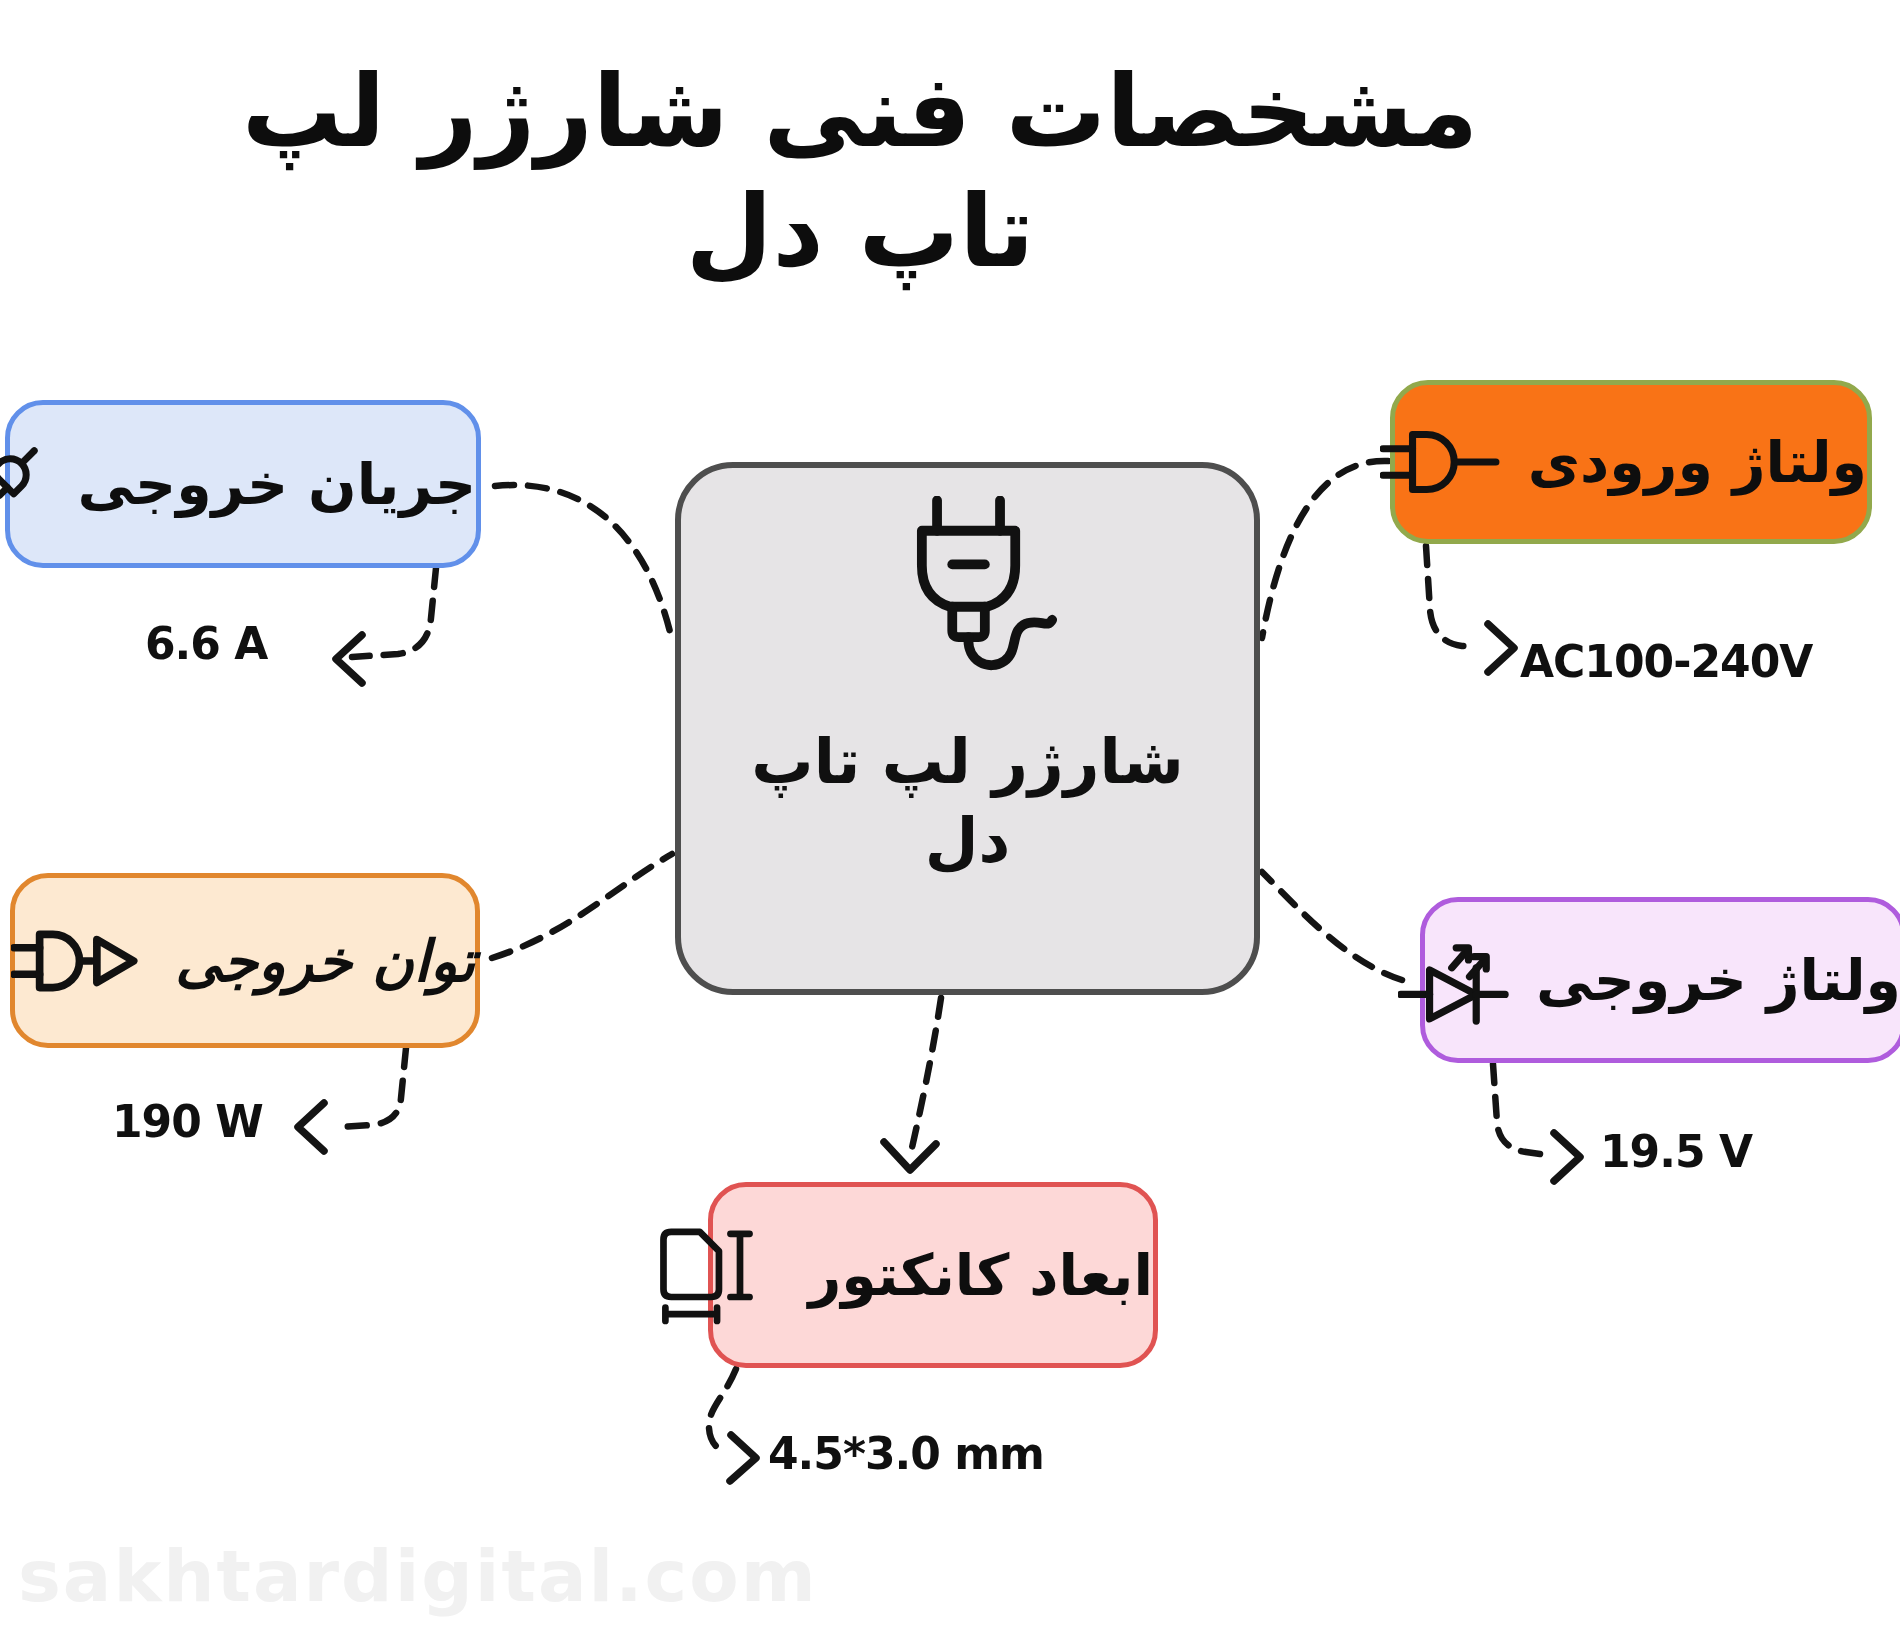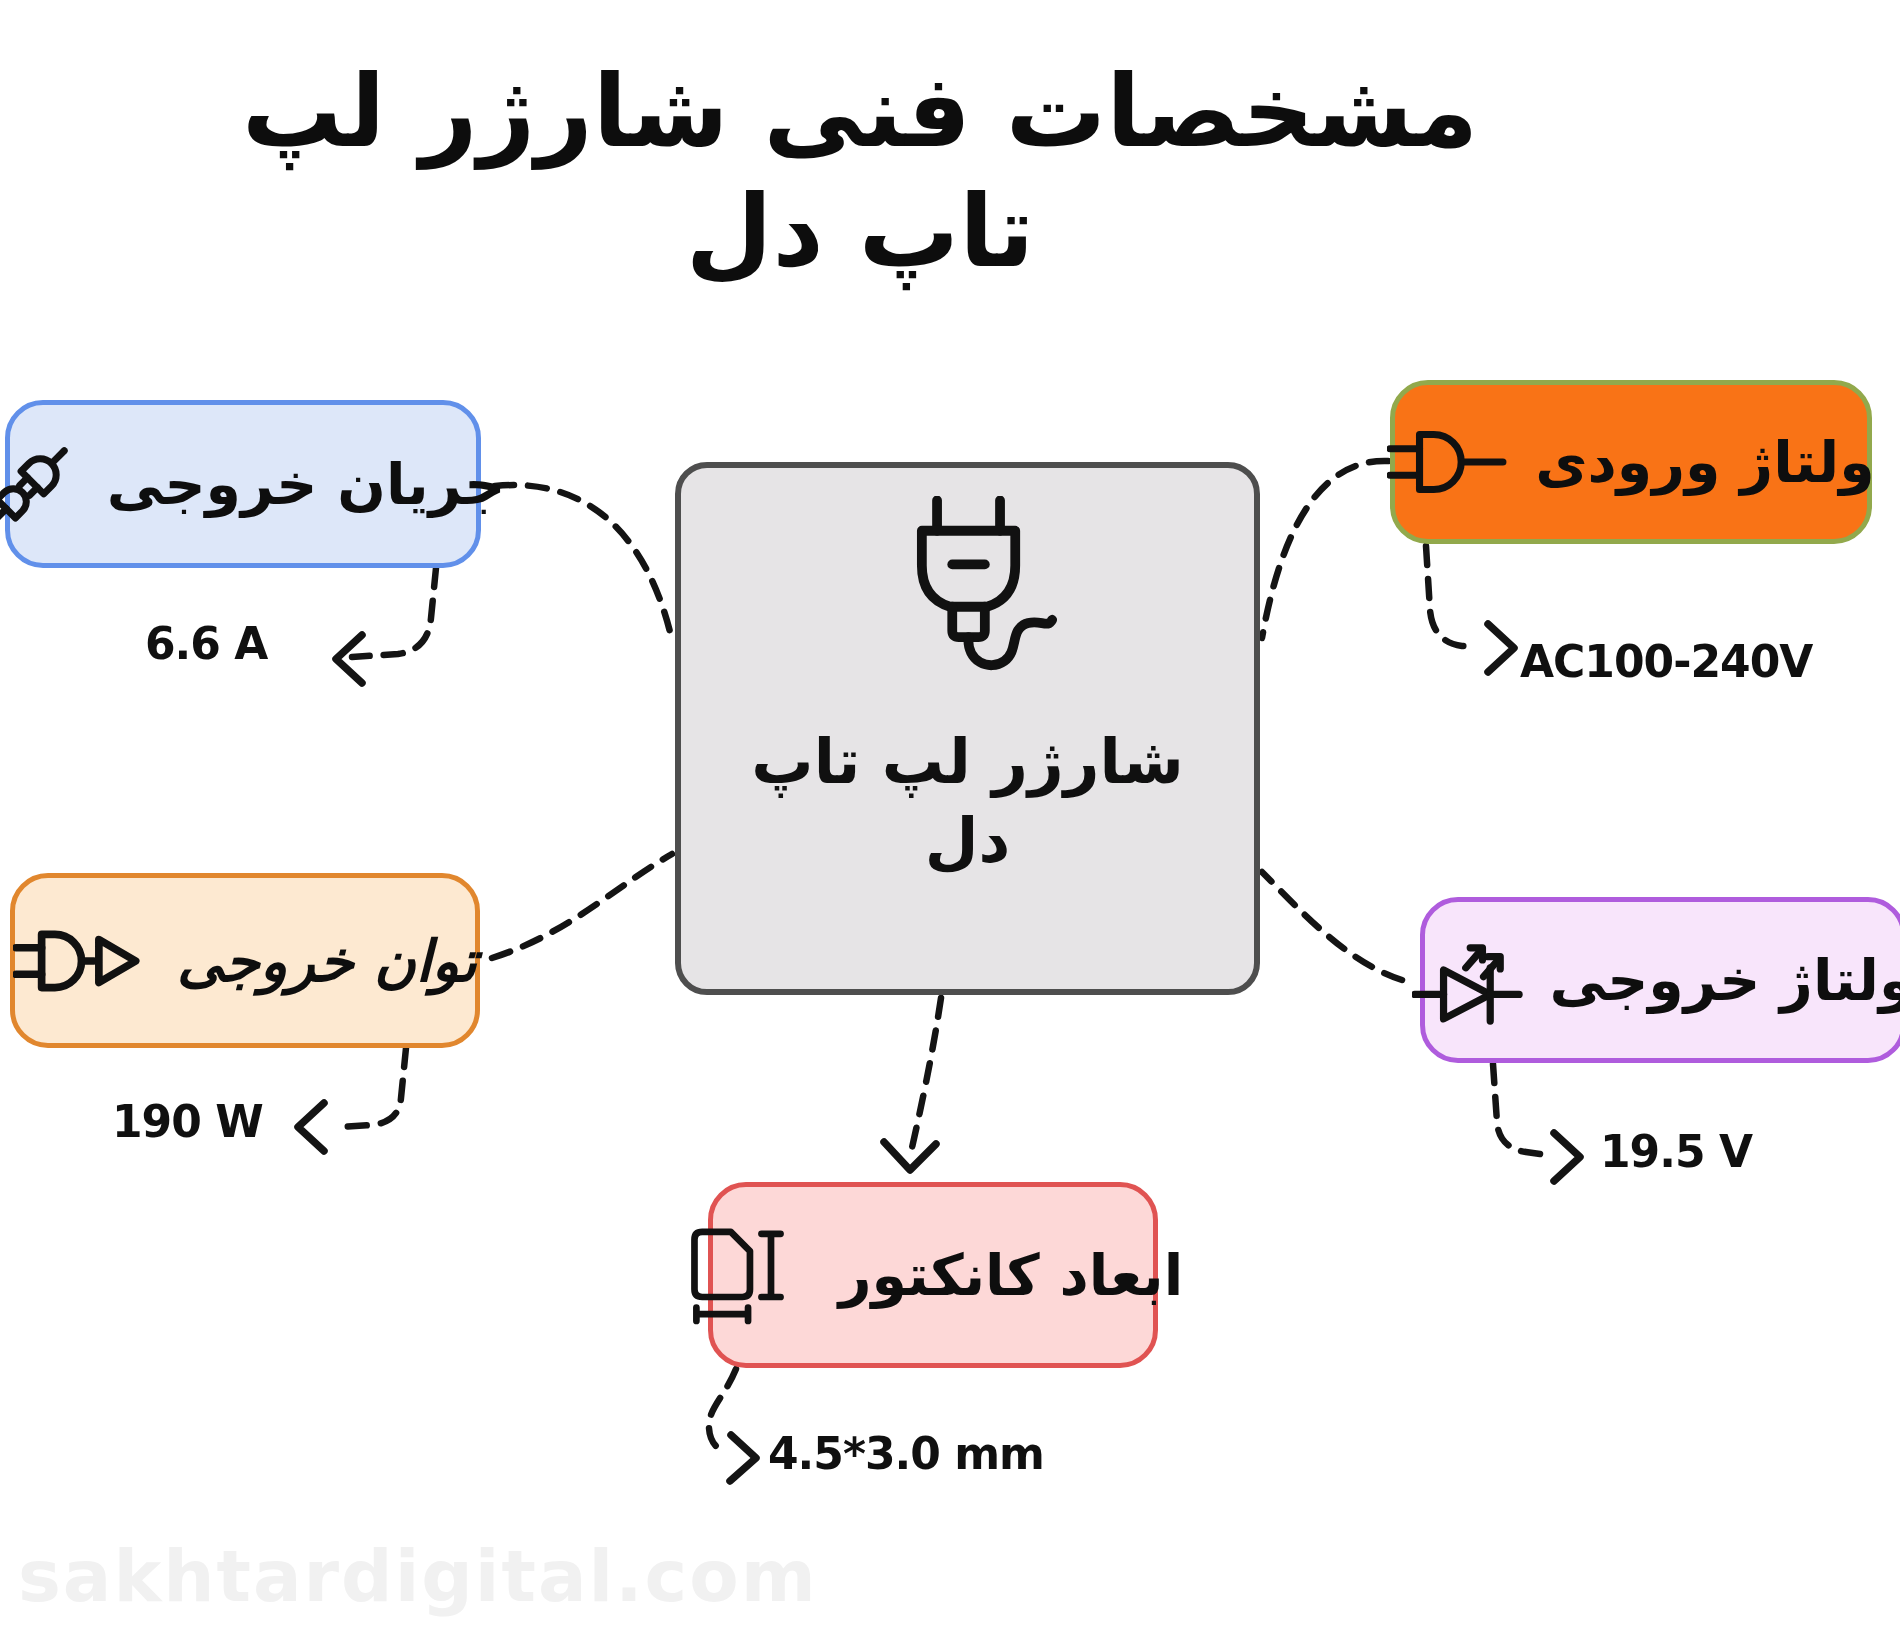--- a/index.html
+++ b/index.html
@@ -30,21 +30,21 @@
     position:absolute; left:0; top:0;
     pointer-events:none;
   }
   .card{
     position:absolute;
     box-sizing:border-box;
     border:5px solid #888;
     border-radius:38px;
     display:flex;
     align-items:center;
-    justify-content:center;
+    justify-content:space-between;
     gap:26px;
     direction:rtl;
     background:#eee;
   }
   .card-label{
     font-size:57px;
     font-weight:700;
     color:#0e0e0e;
     white-space:nowrap;
   }
@@ -126,21 +126,21 @@
     <g fill="none" stroke="#141414" stroke-width="7.5" stroke-linecap="round" stroke-linejoin="round">
       <path d="M884,1142 L910,1170 L936,1144"></path>
       <path d="M362,635 L336,659 L362,683"></path>
       <path d="M1488,624 L1514,648 L1488,672"></path>
       <path d="M324,1103 L298,1127 L324,1151"></path>
       <path d="M1554,1133 L1580,1157 L1554,1181"></path>
       <path d="M731,1435 L756,1458 L730,1481"></path>
     </g>
   </svg>
 
-  <div class="center-node" style="background: rgb(230, 228, 230); border-color: rgb(78, 78, 78); border-radius: 32px;">
+  <div class="center-node" style="background: rgb(230, 228, 230); border-color: rgb(78, 78, 78);">
     <svg class="center-icon" width="180" height="190" viewBox="0 0 165 175" fill="none" stroke="#111" stroke-width="9" stroke-linecap="round" stroke-linejoin="round">
       <path d="M54,4 V32 M112,4 V32"></path>
       <path d="M40,32 H126 V64 Q126,94 100,102 H66 Q40,94 40,64 Z"></path>
       <path d="M68,63 H98"></path>
       <path d="M68,102 V124 Q68,130 74,130 H92 Q98,130 98,124 V102"></path>
       <path d="M83,130 C81,152 102,162 116,152 C130,142 120,122 138,117 C150,114 156,122 160,114"></path>
     </svg>
     <div class="center-label">شارژر لپ تاپ دل</div>
   </div>
 

